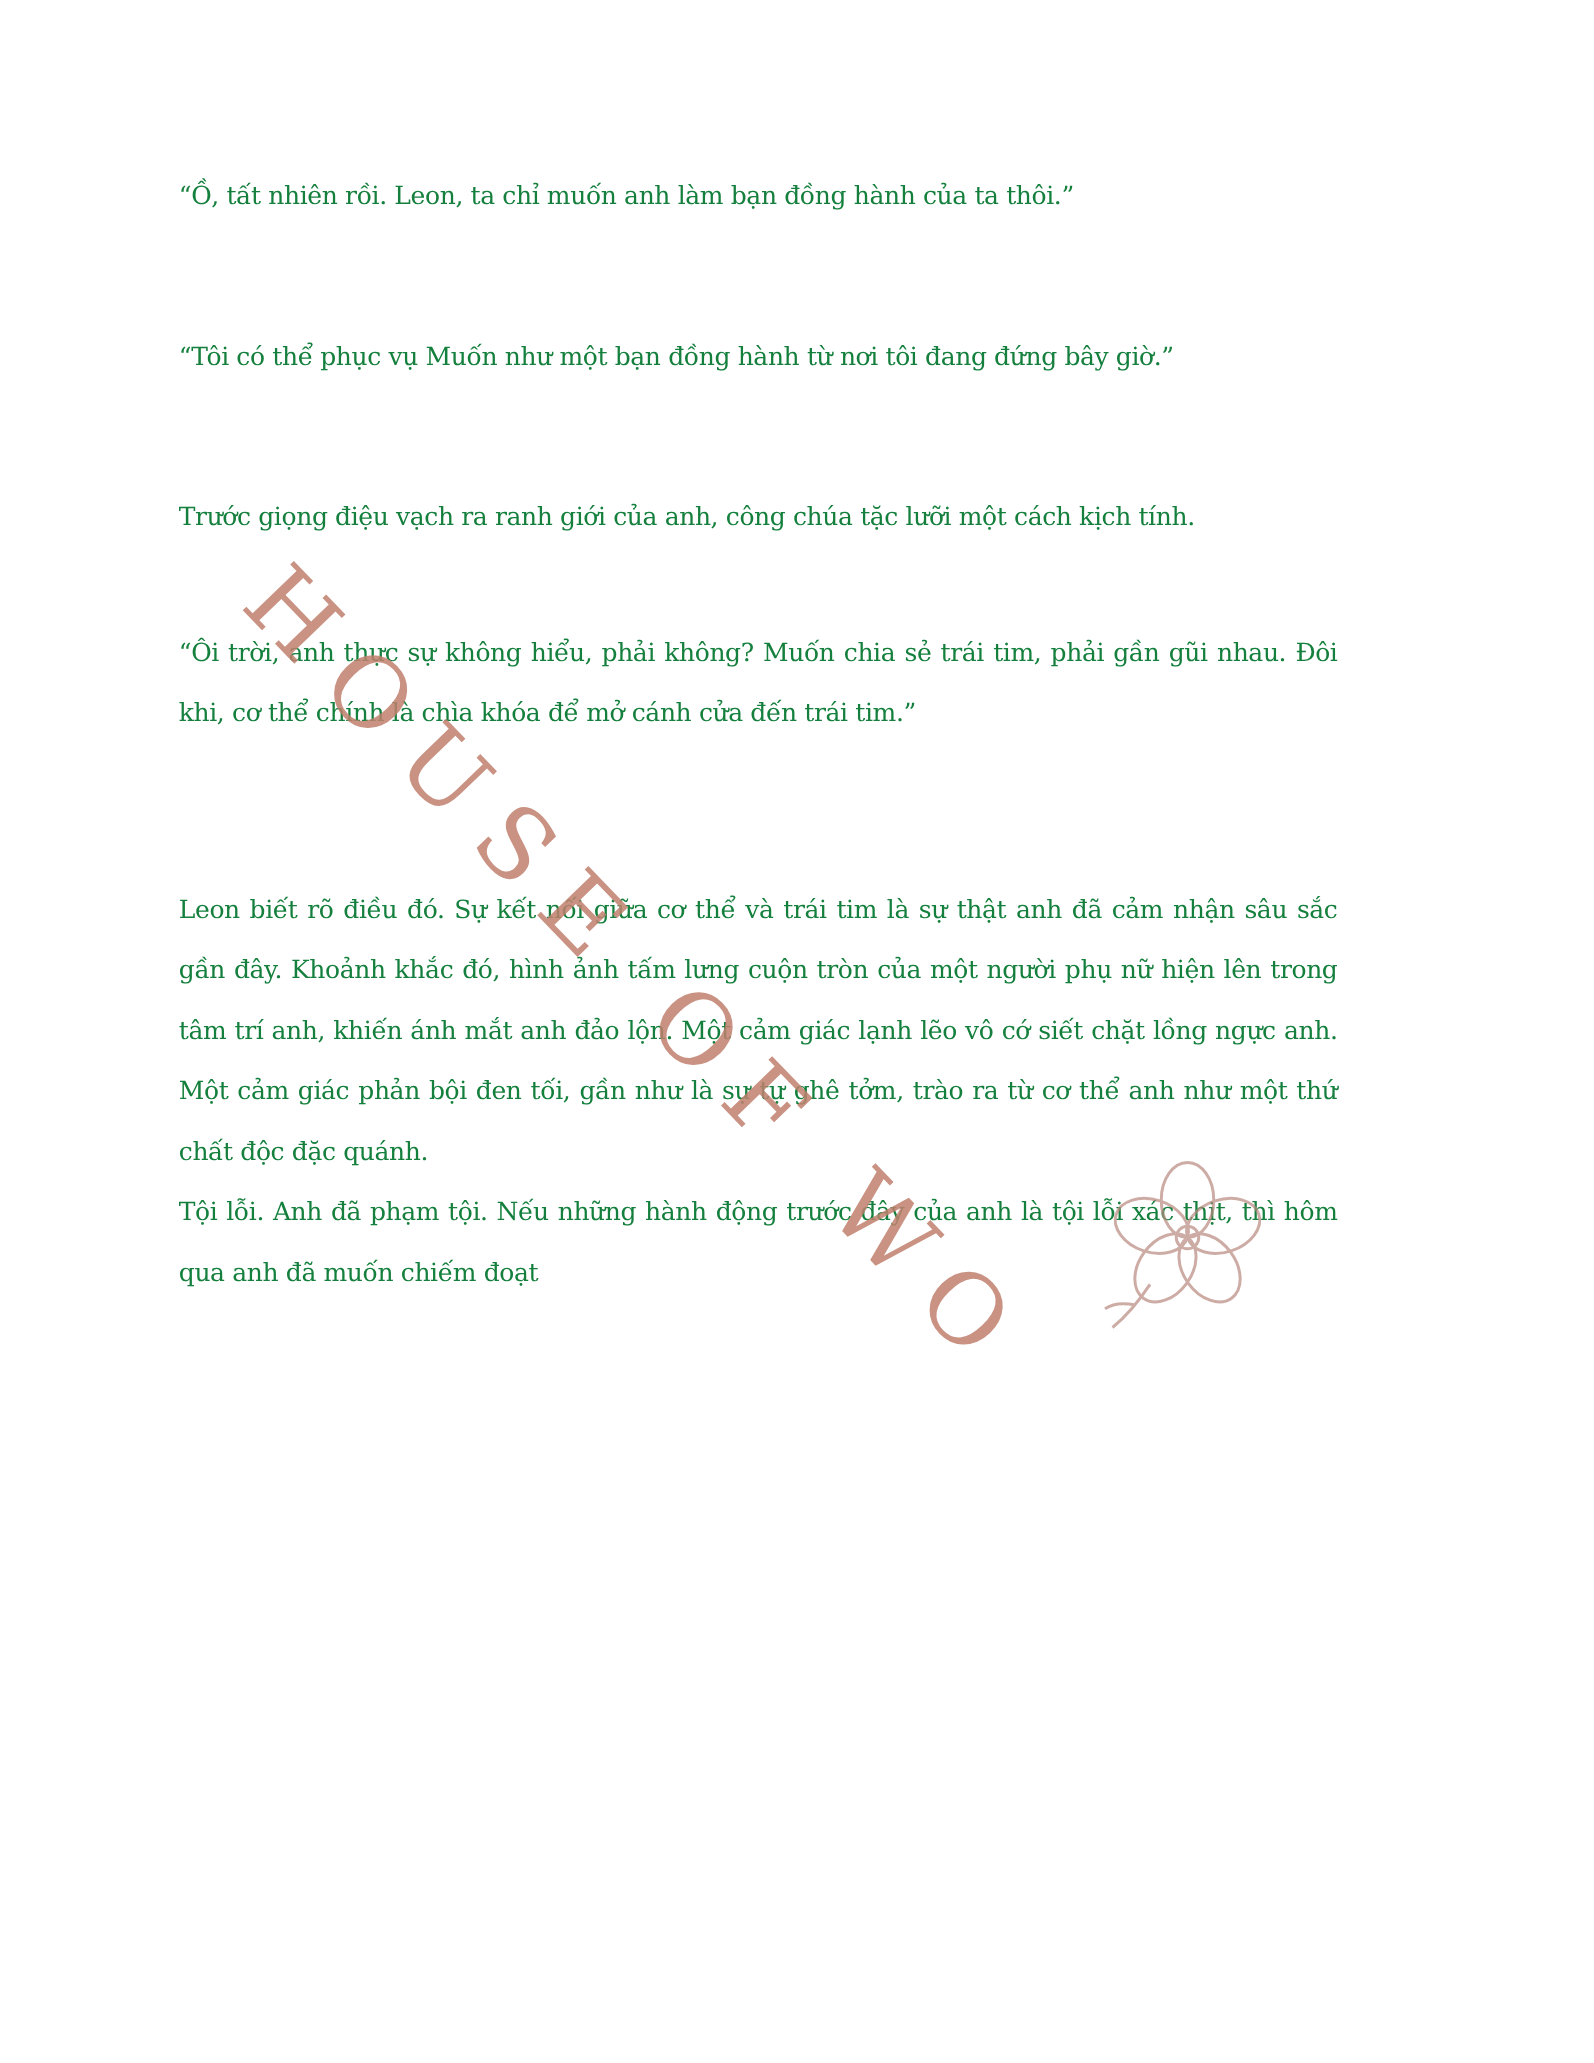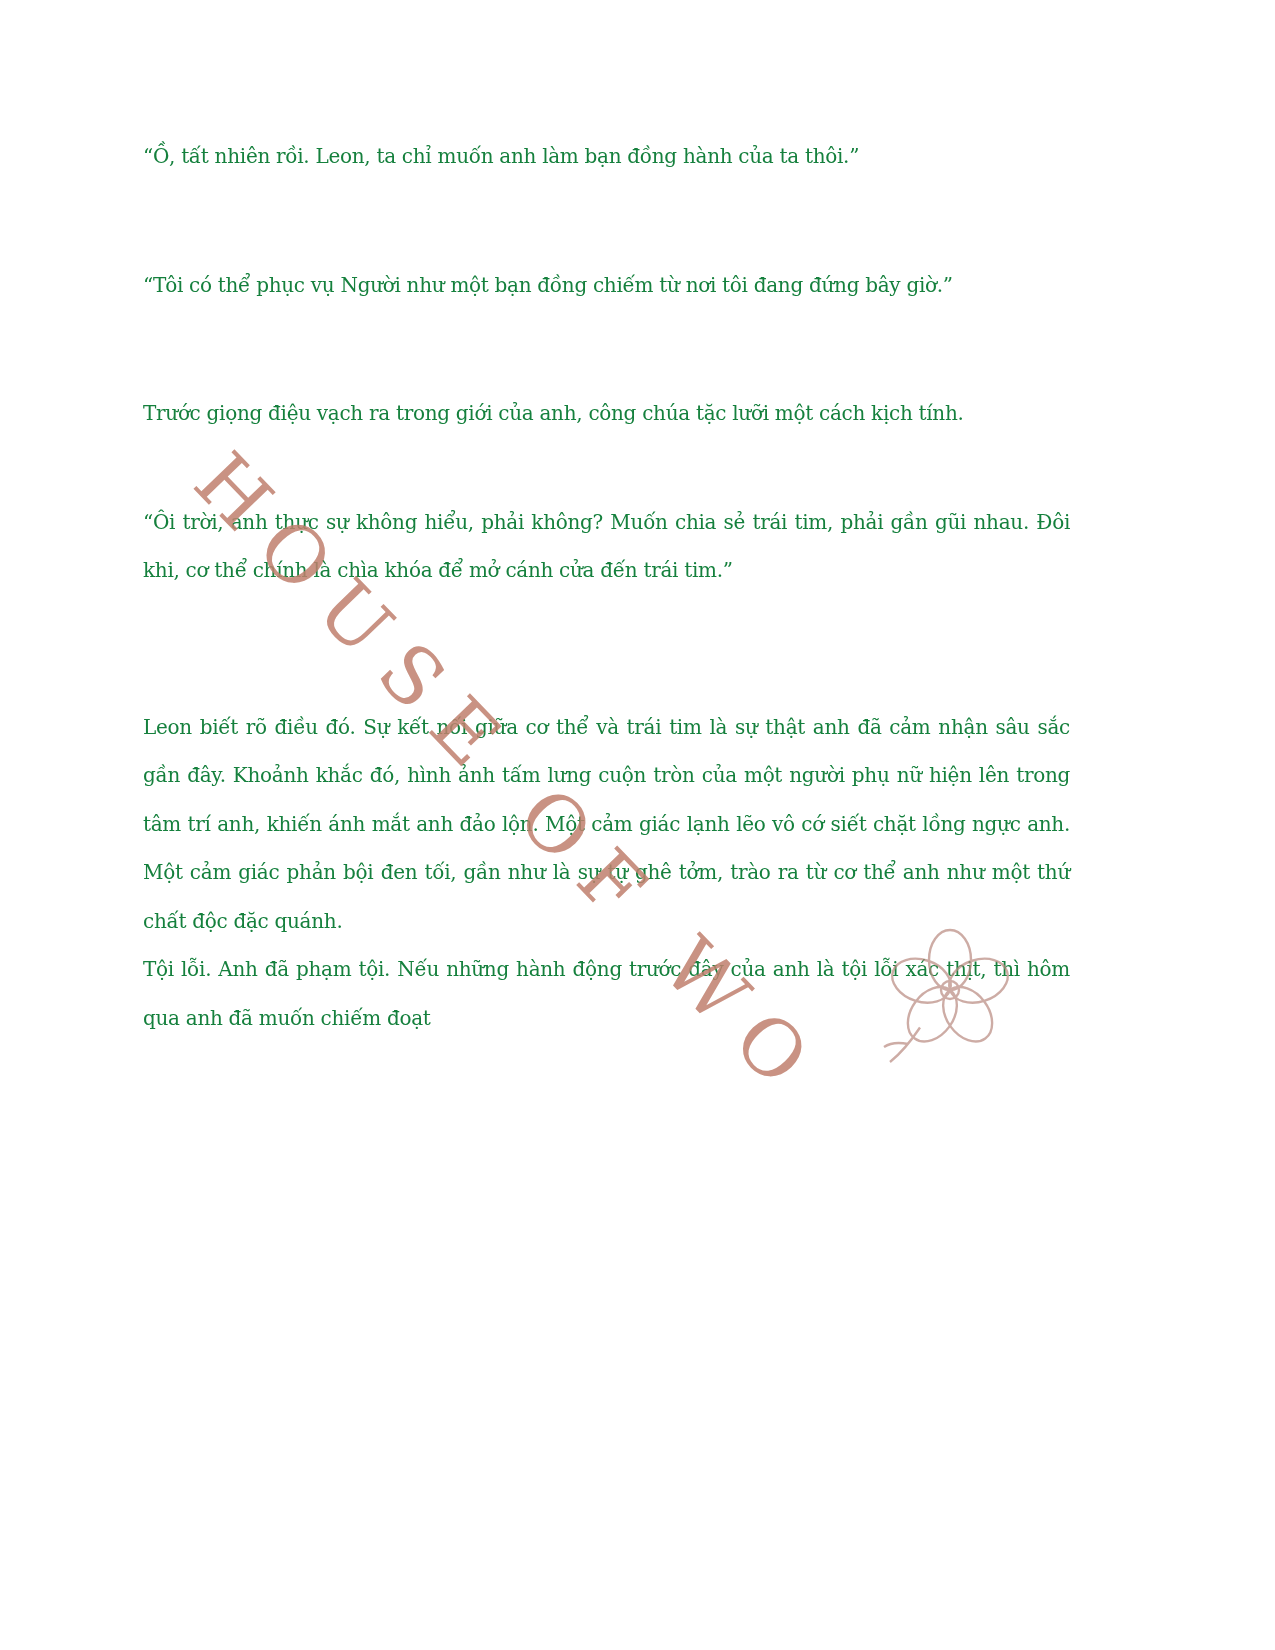--- a/index.html
+++ b/index.html
@@ -75,22 +75,22 @@
       height: 150px;
       opacity: 0.7;
     }
   </style>
 </head>
 <body>
 
 <div class="page">
   <div class="content">
     <p class="para">“Ồ, tất nhiên rồi. Leon, ta chỉ muốn anh làm bạn đồng hành của ta thôi.”</p>
-    <p class="para gap-1">“Tôi có thể phục vụ Người như một bạn đồng chiếm từ nơi tôi đang đứng bây giờ.”</p>
-    <p class="para gap-2">Trước giọng điệu vạch ra trong giới của anh, công chúa tặc lưỡi một cách kịch tính.</p>
+    <p class="para gap-1">“Tôi có thể phục vụ Muốn như một bạn đồng hành từ nơi tôi đang đứng bây giờ.”</p>
+    <p class="para gap-2">Trước giọng điệu vạch ra ranh giới của anh, công chúa tặc lưỡi một cách kịch tính.</p>
     <p class="para gap-3">“Ôi trời, anh thực sự không hiểu, phải không? Muốn chia sẻ trái tim, phải gần gũi nhau. Đôi khi, cơ thể chính là chìa khóa để mở cánh cửa đến trái tim.”</p>
     <p class="para gap-4">Leon biết rõ điều đó. Sự kết nối giữa cơ thể và trái tim là sự thật anh đã cảm nhận sâu sắc gần đây. Khoảnh khắc đó, hình ảnh tấm lưng cuộn tròn của một người phụ nữ hiện lên trong tâm trí anh, khiến ánh mắt anh đảo lộn. Một cảm giác lạnh lẽo vô cớ siết chặt lồng ngực anh. Một cảm giác phản bội đen tối, gần như là sự tự ghê tởm, trào ra từ cơ thể anh như một thứ chất độc đặc quánh.</p>
     <p class="para gap-5">Tội lỗi. Anh đã phạm tội. Nếu những hành động trước đây của anh là tội lỗi xác thịt, thì hôm qua anh đã muốn chiếm đoạt</p>
   </div>
 
   <div class="watermark">
     <div class="wm-text">HOUSE OF WO</div>
     <svg class="flower" viewBox="0 0 100 100" xmlns="http://www.w3.org/2000/svg">
       <g fill="none" stroke="#b98a80" stroke-width="1.6">
         <ellipse cx="50" cy="30" rx="14" ry="20"></ellipse>

